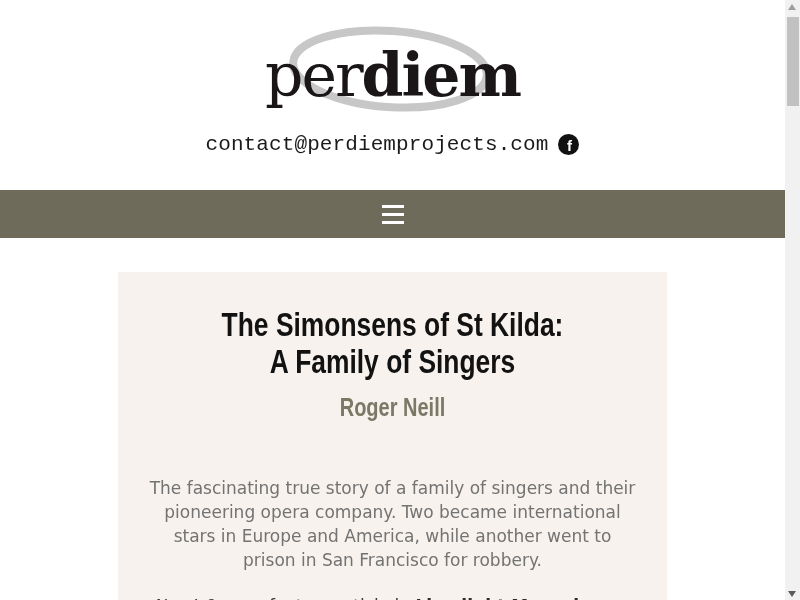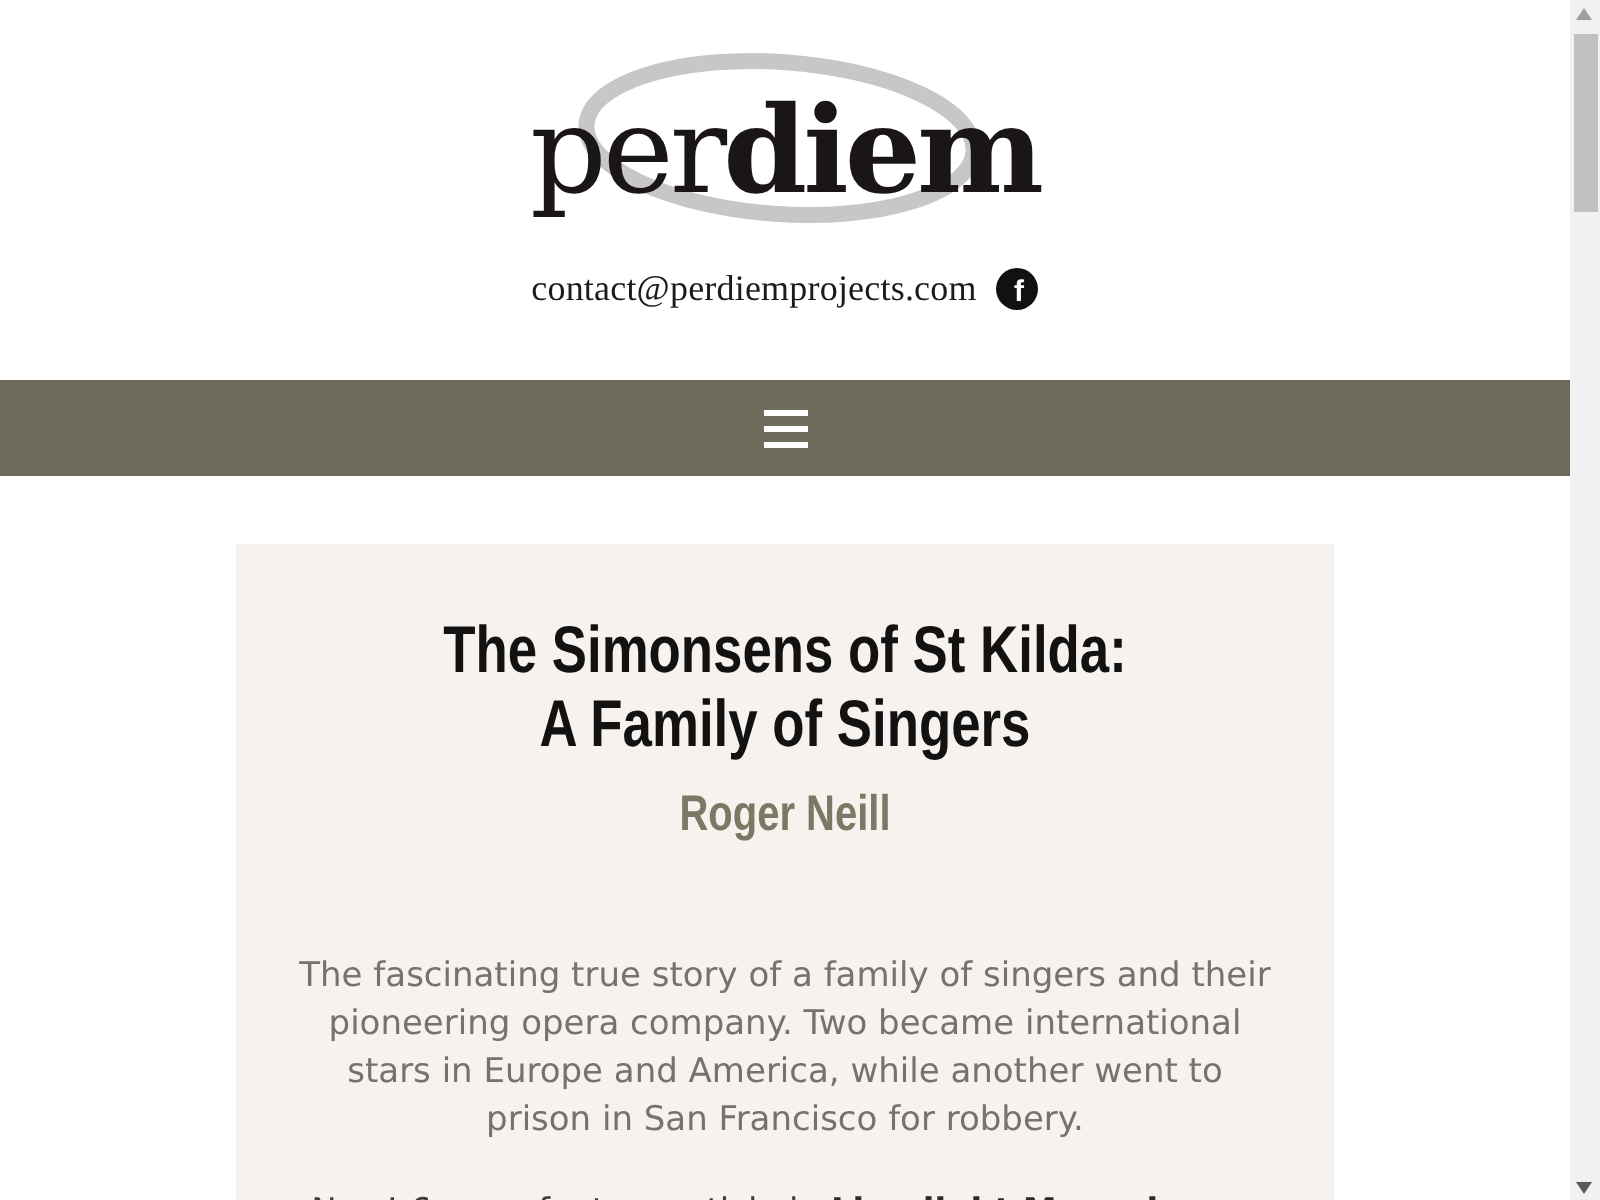--- a/index.html
+++ b/index.html
@@ -15,22 +15,22 @@
   
   .site-header { padding-top: 20px; text-align: center; }
   .logo-link { display: inline-block; text-decoration: none; }
   .logo-svg { display: block; margin: 0 auto; }
   .contact-row {
     margin-top: 8px;
     display: flex; align-items: center; justify-content: center; gap: 10px;
     height: 24px;
   }
   .email-link {
-    font-family: Liberation Serif, serif;
-    font-size: 18px; color: #1b1b1b; text-decoration: none;
+    font-family: Liberation Mono, monospace;
+    font-size: 21px; color: #1b1b1b; text-decoration: none;
     letter-spacing: 0.1px;
   }
   .fb-icon { display: block; }
 
   
   .navbar {
     margin-top: 34px;
     width: 785px; height: 48px;
     background: #6E6B5A;
     display: flex; align-items: center; justify-content: center;

